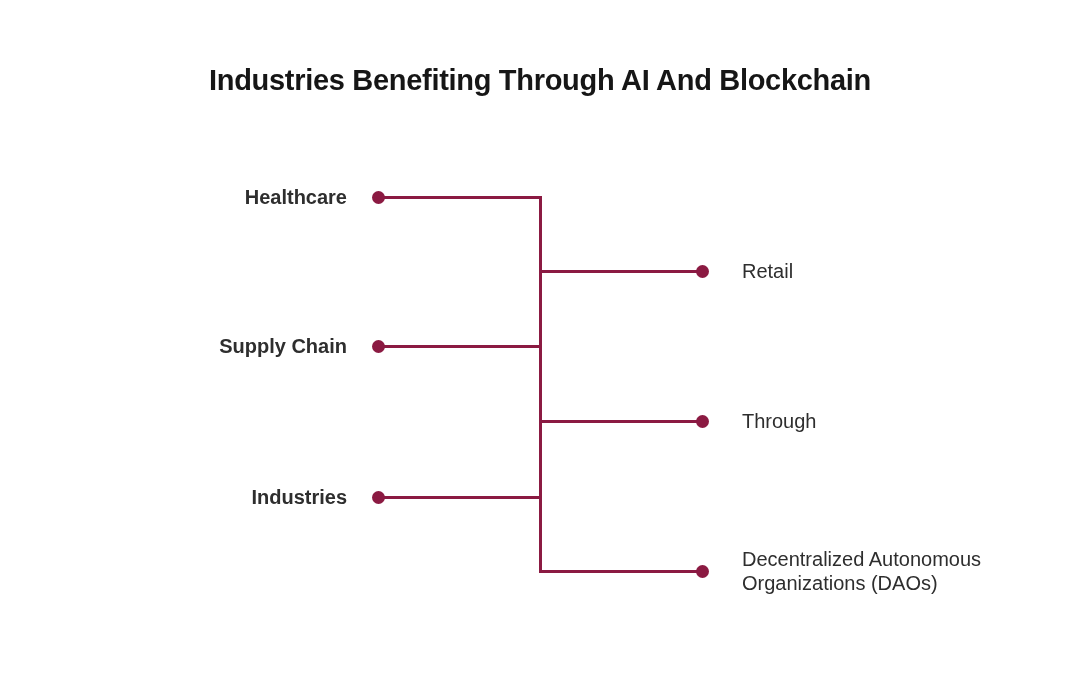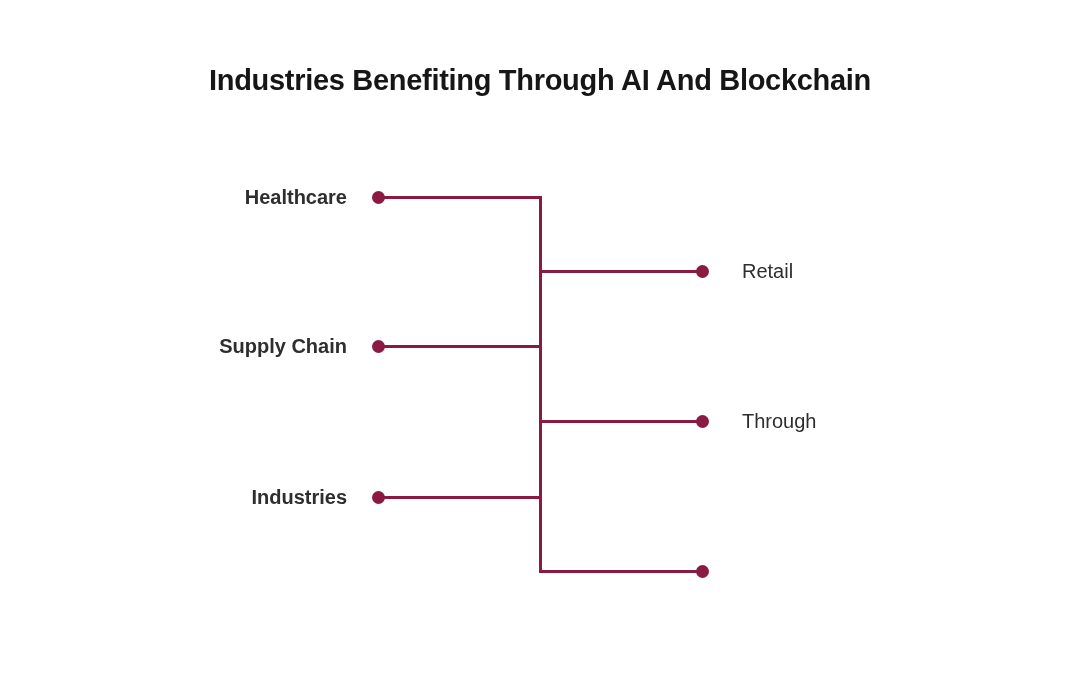--- a/index.html
+++ b/index.html
@@ -99,14 +99,15 @@
   <div class="hline" style="left:540px; top:419.5px; width:162px;"></div>
   <div class="dot" style="left:695.5px; top:414.5px;"></div>
   <div class="label right-side" style="top:421px;">Through</div>
 
   <div class="hline" style="left:378px; top:495.5px; width:162px;"></div>
   <div class="dot" style="left:371.5px; top:490.5px;"></div>
   <div class="label left-side" style="top:497px;">Industries</div>
 
   <div class="hline" style="left:540px; top:569.5px; width:162px;"></div>
   <div class="dot" style="left:695.5px; top:564.5px;"></div>
+  <div class="label right-side wrap" style="top:571px;">Decentralized Autonomous Organizations (DAOs)</div>
 
 </div>
 
 </body></html>

